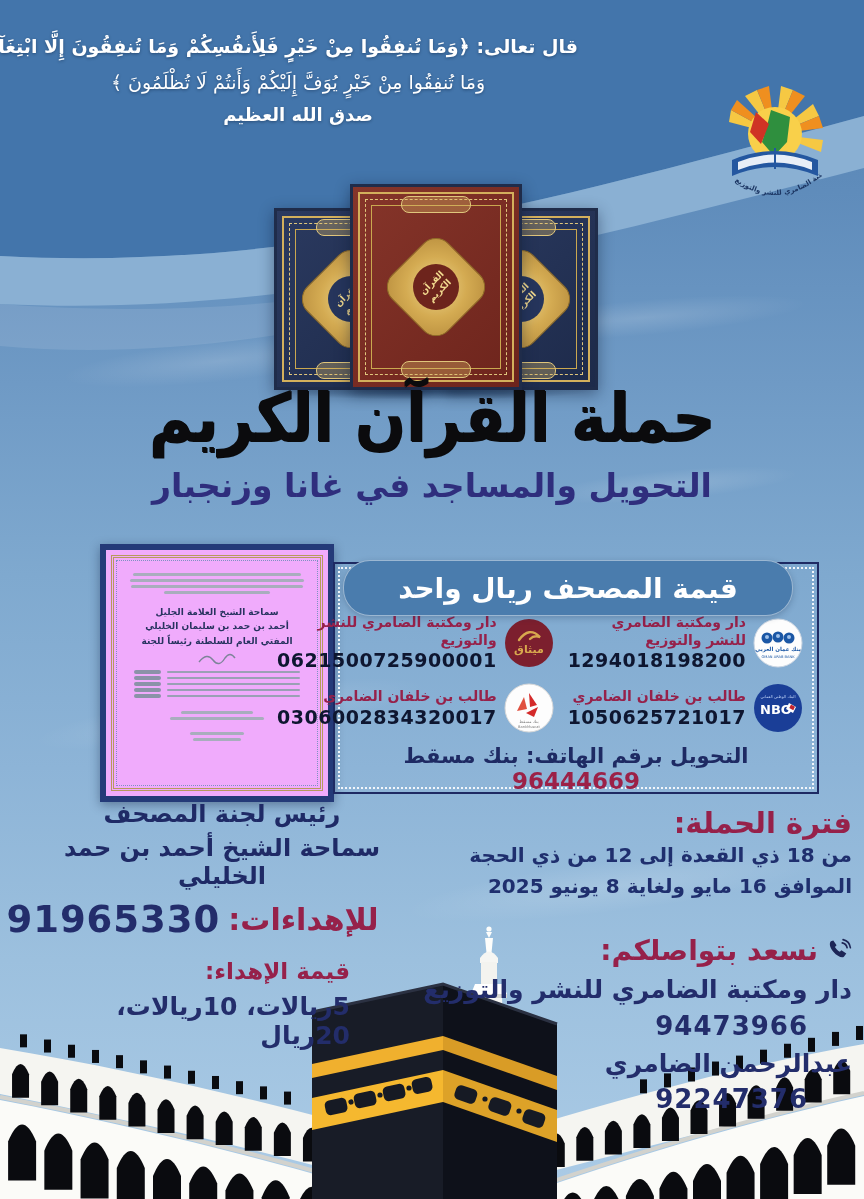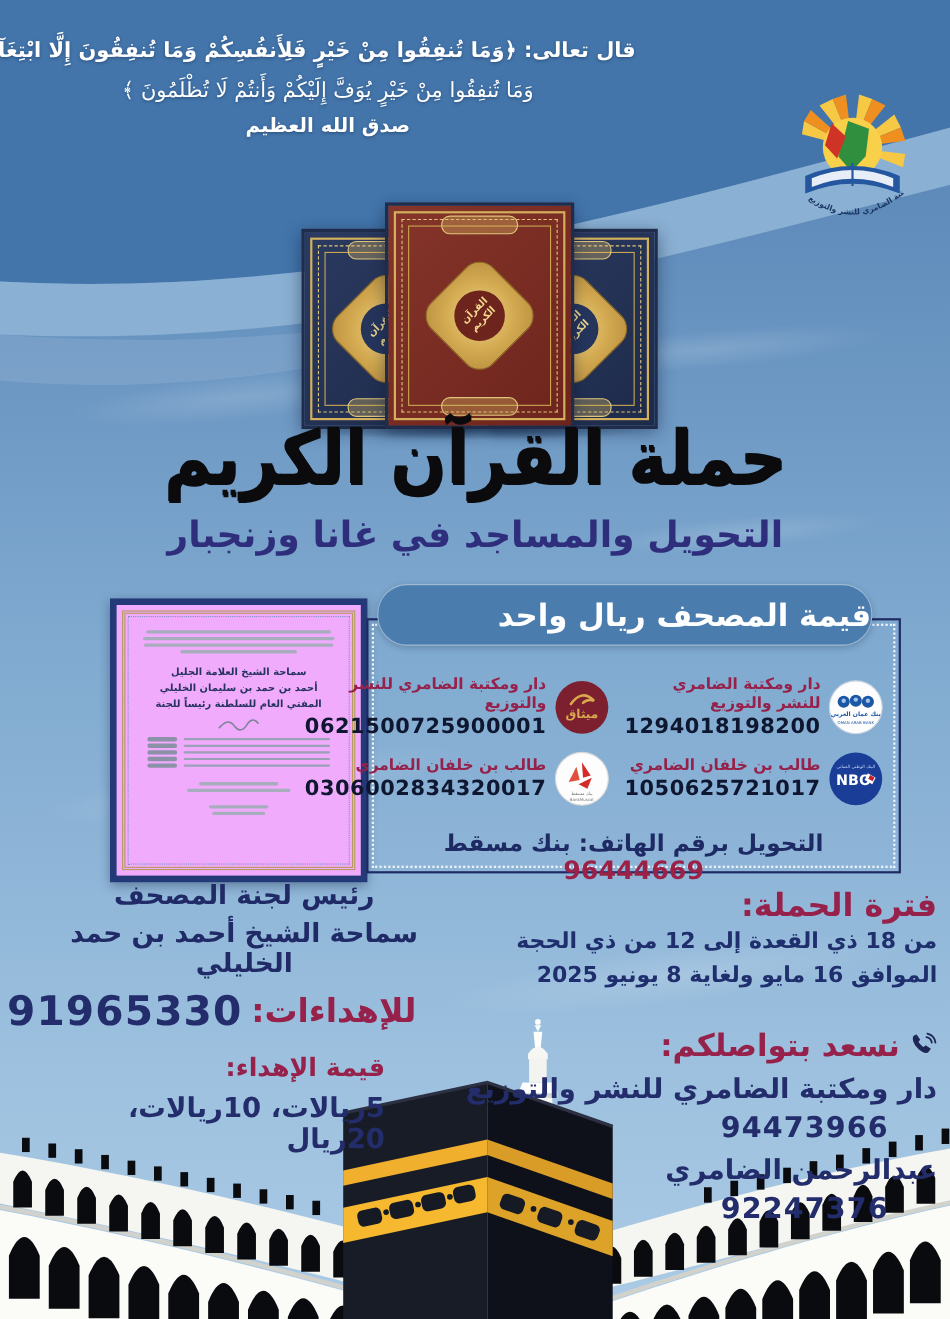--- a/index.html
+++ b/index.html
@@ -35,33 +35,33 @@
   .side-l .medal-in,.side-r .medal-in{background:#26355c;}
   .mid .medal-in{background:#6d241c;}
   .books-shadow{left:278px;top:382px;width:312px;height:18px;border-radius:50%;
                 background:radial-gradient(ellipse,rgba(22,52,90,.55),rgba(22,52,90,0) 70%);}
   
   .main-title{left:0;top:382px;width:864px;text-align:center;color:#0b0b0d;direction:rtl;
               font-size:60px;font-weight:bold;letter-spacing:-2px;transform:scaleY(1.12);
               text-shadow:1px 1px 0 #0b0b0d;}
   .subtitle{left:0;top:466px;width:864px;text-align:center;color:#2f2e7d;font-size:33px;font-weight:bold;direction:rtl;}
   
-  .pill{left:343px;top:531px;width:448px;height:54px;border-radius:27px;background:#4a7cad;
+  .pill{left:343px;top:560px;width:448px;height:54px;border-radius:27px;background:#4a7cad;
         border:1px solid rgba(255,255,255,.45);box-shadow:0 2px 6px rgba(20,40,70,.25);
-        display:flex;align-items:center;justify-content:flex-end;z-index:6;}
+        display:flex;align-items:center;justify-content:center;z-index:6;}
   .pill span{color:#fff;font-size:28px;font-weight:bold;direction:rtl;}
   .accbox{left:333px;top:562px;width:482px;height:228px;border:2px solid #1e2a63;z-index:5;}
   .accbox::before{content:"";position:absolute;inset:3px;border:2px dotted #f2f6fb;}
   .accgrid{position:absolute;inset:0;padding:44px 12px 8px 12px;display:flex;flex-direction:column;direction:rtl;}
   .accrow{display:flex;gap:10px;}
   .accitem{flex:1;display:flex;align-items:center;gap:7px;direction:rtl;padding:6px 2px;}
   .accitem .txt{text-align:right;flex:1;}
   .accitem .holder{color:#96214a;font-size:14px;font-weight:bold;line-height:1.25;}
   .accitem .num{color:#0e1630;font-size:19px;font-weight:bold;letter-spacing:.5px;}
-  .transfer{margin-top:16px;text-align:center;direction:rtl;}
+  .transfer{margin-top:5px;text-align:center;direction:rtl;}
   .transfer .tl{color:#1e2a63;font-size:21px;font-weight:bold;}
   .transfer .tn{color:#9c2147;font-size:23px;font-weight:bold;letter-spacing:1px;}
   
   .cert{left:100px;top:544px;width:222px;height:246px;background:#243a78;padding:6px;box-shadow:0 3px 10px rgba(15,30,60,.4);}
   .cert-paper{position:relative;width:100%;height:100%;background:#f0abfc;box-sizing:border-box;padding:14px 12px;}
   .cert-frame{position:absolute;inset:5px;border:3px double #b79a5c;}
   .cert-frame::before{content:"";position:absolute;inset:2px;border:1px dotted #7d93c2;}
   .cbar{height:3px;background:#a8adbd;border-radius:2px;margin:3px auto;}
   .cline{font-size:9px;font-weight:bold;color:#27335f;text-align:center;direction:rtl;line-height:1.6;}
   .csig{display:flex;align-items:center;gap:6px;margin:2px 8px;}

